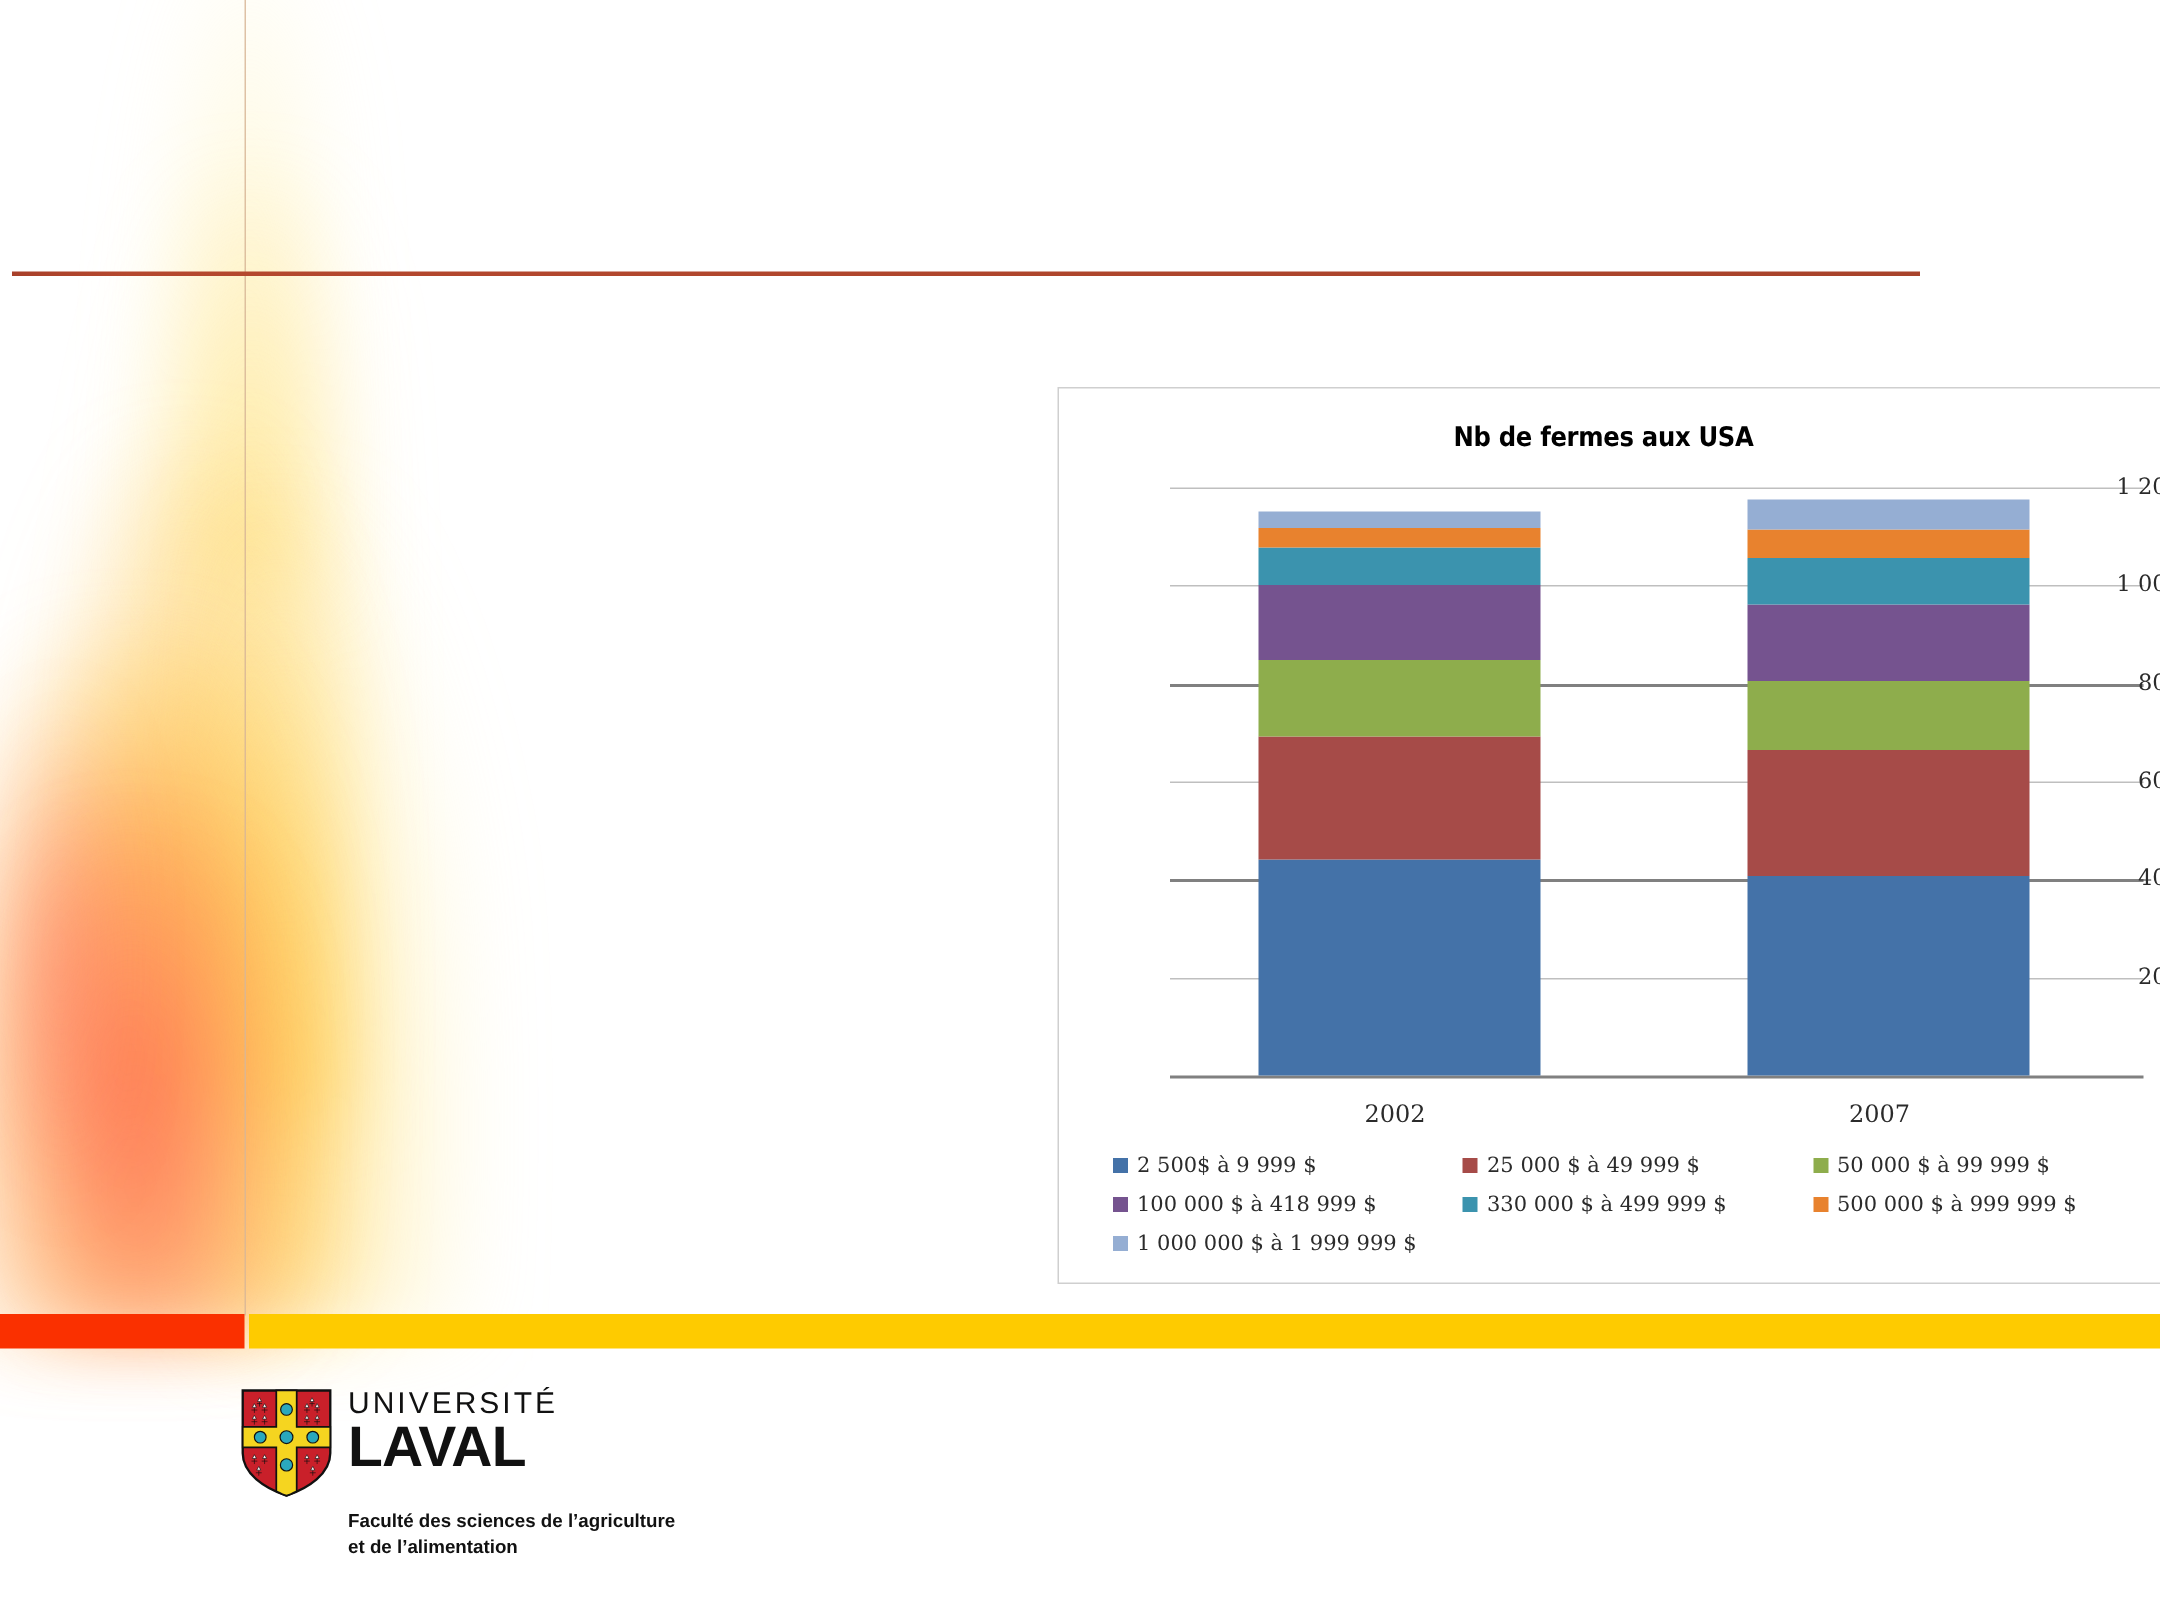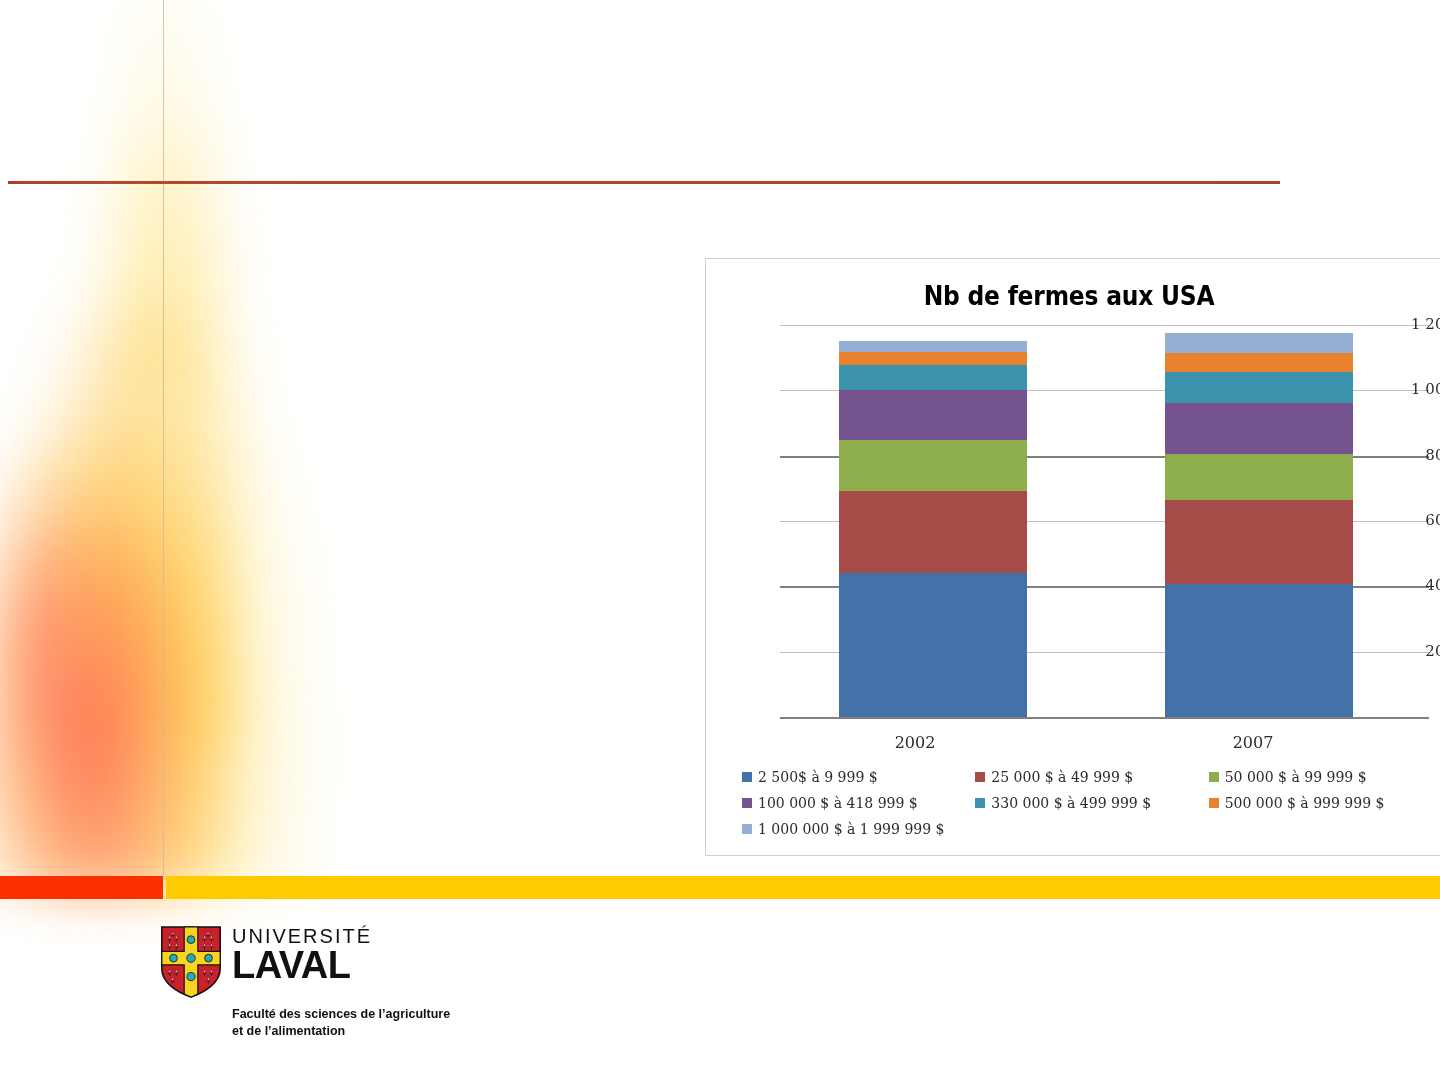--- a/index.html
+++ b/index.html
@@ -43,21 +43,21 @@
   #bottom-bar-yellow{position:absolute;left:166px;top:0;width:1274px;height:23px;background:#fecb00;}
 
   
   #chart-frame{
     position:absolute;left:705px;top:258px;width:748px;height:598px;
     background:#ffffff;border:1px solid #cfcfcf;box-sizing:border-box;
   }
   #chart-title{
     position:absolute;left:0;top:22px;width:726px;text-align:center;
     font-family:"DejaVu Sans Condensed","Liberation Sans",sans-serif;
-    font-weight:bold;font-size:26px;color:#000;letter-spacing:-.2px;
+    font-weight:bold;font-size:18px;color:#000;letter-spacing:-.2px;
     white-space:nowrap;
   }
   
   #plot{position:absolute;left:0;top:0;width:748px;height:520px;}
   .gridline{position:absolute;left:74px;width:649px;height:1px;background:#bfbfbf;}
   .gridline.axis0{background:#808080;height:2px;}
   .gridline.g800{background:#808080;height:2px;}
   .gridline.g400{background:#808080;height:2px;}
   .ytick{
     position:absolute;right:0;width:62px;text-align:right;
@@ -137,21 +137,21 @@
       <div class="ytick" style="top: 56px;">1 200</div>
       <div class="bar" style="left: 133px; top: 66px; height: 392px;">
         <div class="seg" title="2 500$ à 9 999 $: 440" style="top: 248.267px; height: 143.733px; background: rgb(68, 114, 168);"></div>
         <div class="seg" title="25 000 $ à 49 999 $: 252" style="top: 165.947px; height: 82.32px; background: rgb(166, 75, 72);"></div>
         <div class="seg" title="50 000 $ à 99 999 $: 156" style="top: 114.987px; height: 50.96px; background: rgb(142, 173, 76);"></div>
         <div class="seg" title="100 000 $ à 249 999 $: 152" style="top: 65.3333px; height: 49.6533px; background: rgb(117, 83, 143);"></div>
         <div class="seg" title="250 000 $ à 499 999 $: 78" style="top: 39.8533px; height: 25.48px; background: rgb(59, 147, 174);"></div>
         <div class="seg" title="500 000 $ à 999 999 $: 39" style="top: 27.1133px; height: 12.74px; background: rgb(232, 130, 46);"></div>
         <div class="seg" title="1 000 000 $ à 1 999 999 $: 35" style="top: 15.68px; height: 11.4333px; background: rgb(149, 174, 211);"></div>
       </div>
-      <div class="cat-label" style="left: 115px; top: 474px;">2002</div>
+      <div class="cat-label" style="left: 130px; top: 474px;">2002</div>
       <div class="bar" style="left: 459px; top: 66px; height: 392px;">
         <div class="seg" title="2 500$ à 9 999 $: 408" style="top: 258.72px; height: 133.28px; background: rgb(68, 114, 168);"></div>
         <div class="seg" title="25 000 $ à 49 999 $: 255" style="top: 175.42px; height: 83.3px; background: rgb(166, 75, 72);"></div>
         <div class="seg" title="50 000 $ à 99 999 $: 142" style="top: 129.033px; height: 46.3867px; background: rgb(142, 173, 76);"></div>
         <div class="seg" title="100 000 $ à 249 999 $: 157" style="top: 77.7467px; height: 51.2867px; background: rgb(117, 83, 143);"></div>
         <div class="seg" title="250 000 $ à 499 999 $: 94" style="top: 47.04px; height: 30.7067px; background: rgb(59, 147, 174);"></div>
         <div class="seg" title="500 000 $ à 999 999 $: 59" style="top: 27.7667px; height: 19.2733px; background: rgb(232, 130, 46);"></div>
         <div class="seg" title="1 000 000 $ à 1 999 999 $: 59" style="top: 8.49333px; height: 19.2733px; background: rgb(149, 174, 211);"></div>
       </div>
       <div class="cat-label" style="left: 453px; top: 474px;">2007</div>

